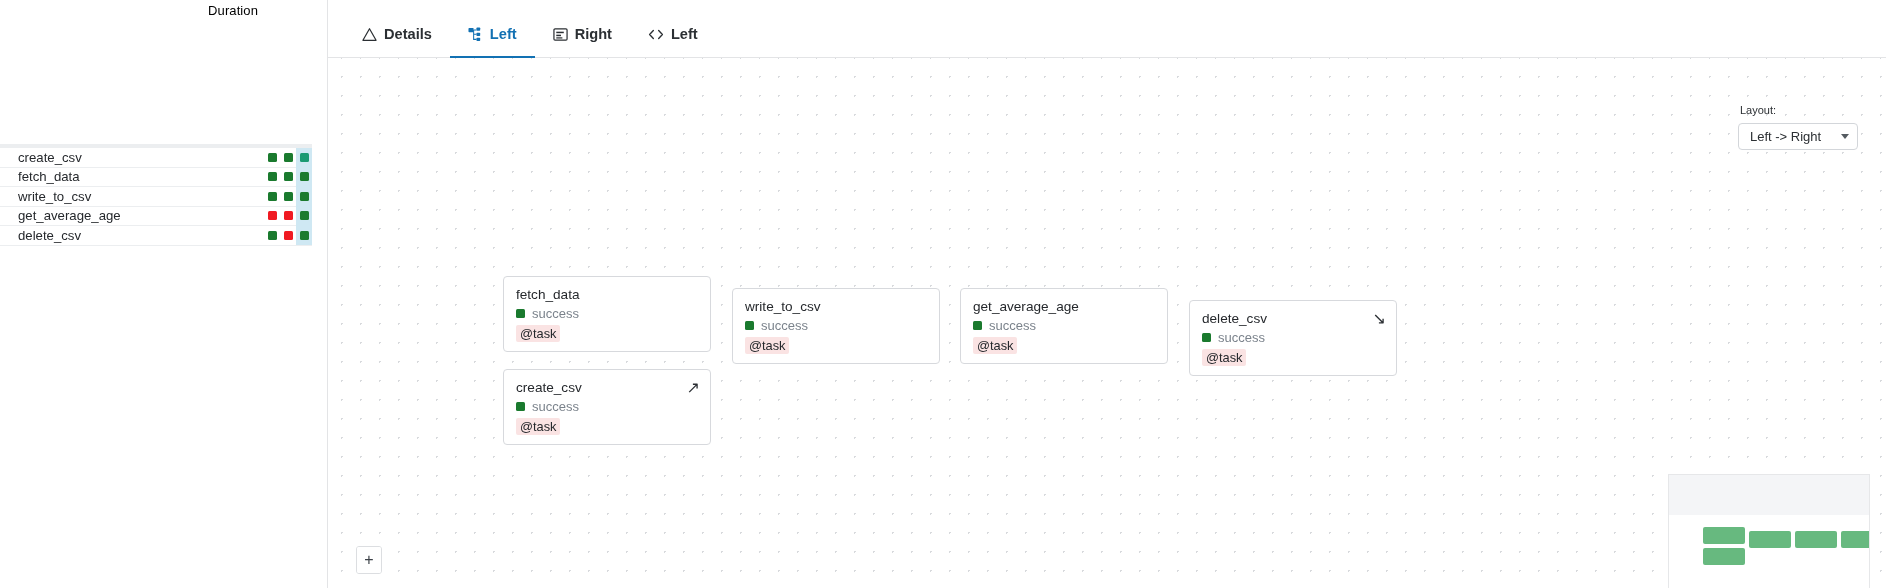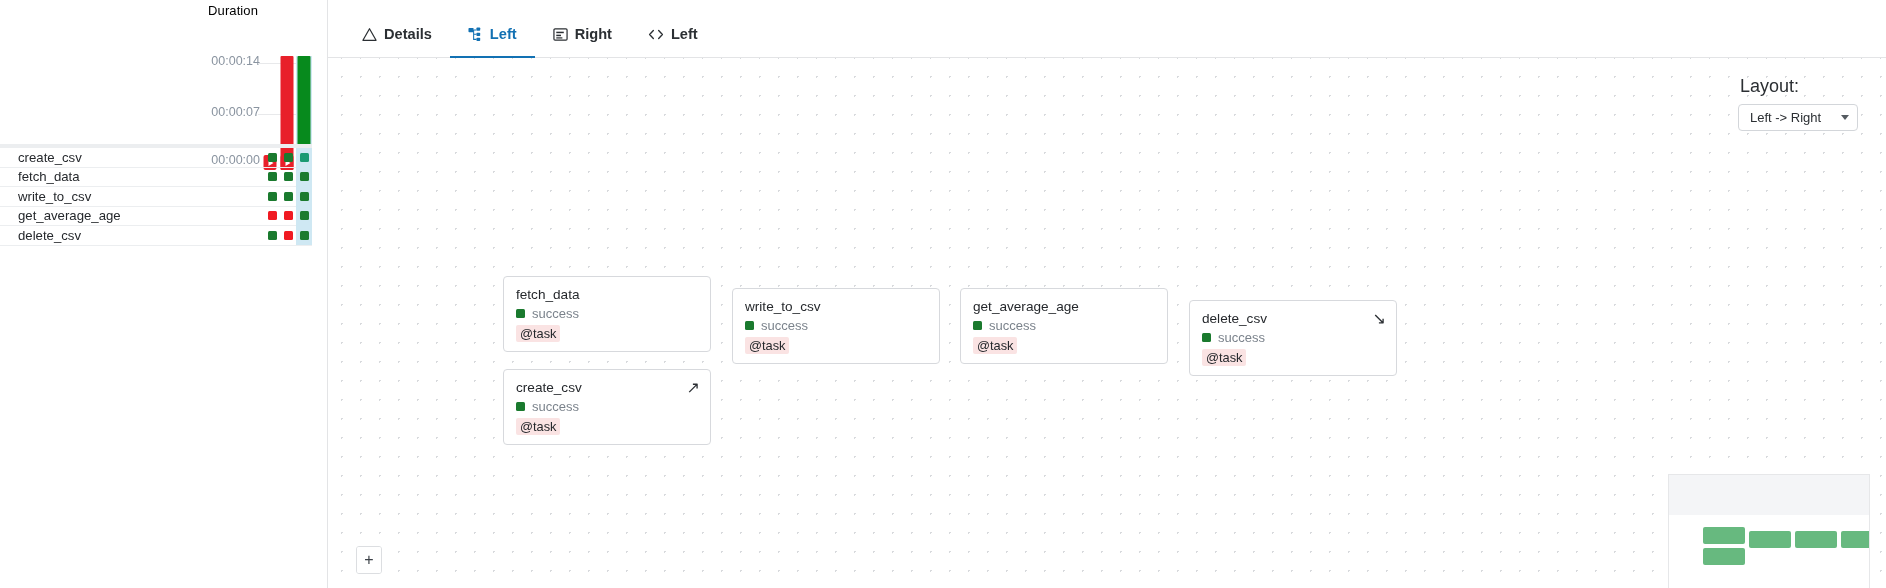--- a/index.html
+++ b/index.html
@@ -132,22 +132,23 @@
     background-image: radial-gradient(circle, #d8dadd 1px, transparent 1px);
     background-size: 19px 19px;
     background-position: 4px 9px;
   }
 
   .layout-ctl {
     position: absolute; right: 28px; top: 18px;
     z-index: 30; text-align: left;
   }
   .layout-ctl .lbl {
-    font-size: 18px; color: #2b2f33; margin-bottom: 7px;
+    font-size: 11px; color: #2b2f33; margin-bottom: 7px;
     padding-left: 2px;
+    margin-top: 28px;
   }
   .layout-select {
     width: 120px; height: 27px;
     border: 1px solid #d3d6da; border-radius: 4px;
     background: #fff; display: flex; align-items: center;
     justify-content: space-between; padding: 0 8px 0 11px;
     font-size: 13px; color: #2b2f33; cursor: pointer;
   }
   .chev {
     width: 0; height: 0; border-left: 4px solid transparent;
@@ -203,50 +204,20 @@
 </style>
 </head>
 <body>
 
 <div class="app">
 
   <div class="left-panel">
 
     <div class="duration-header">Duration</div>
 
-    <div class="chart-area">
-      <div class="y-axis-tick tick-14">00:00:14</div>
-      <div class="y-axis-tick tick-07">00:00:07</div>
-      <div class="y-axis-tick tick-00">00:00:00</div>
-      <div class="gridline grid-14"></div>
-      <div class="gridline grid-07"></div>
-
-      <div class="bars-wrap">
-
-        <div class="bar-col" style="left:0px;height:114px;">
-          <div class="play-marker red">
-            <div class="play-tri"></div>
-          </div>
-        </div>
-
-        <div class="bar-col" style="left:17px;height:114px;">
-          <div class="bar red" style="height:114px;"></div>
-          <div class="play-marker red">
-            <div class="play-tri"></div>
-          </div>
-        </div>
-
-        <div class="bar-col sel" style="left:34px;height:114px;">
-          <div class="bar green" style="height:114px;"></div>
-          <div class="play-marker green">
-            <div class="play-tri"></div>
-          </div>
-        </div>
-      </div>
-    </div>
 
     <div class="task-rows">
       <div class="rows-topbar"></div>
 
       <div class="task-row">
         <div class="task-label">create_csv</div>
         <div class="status-cells">
           <div class="status-cell">
               <div class="sq green"></div>
             </div>

